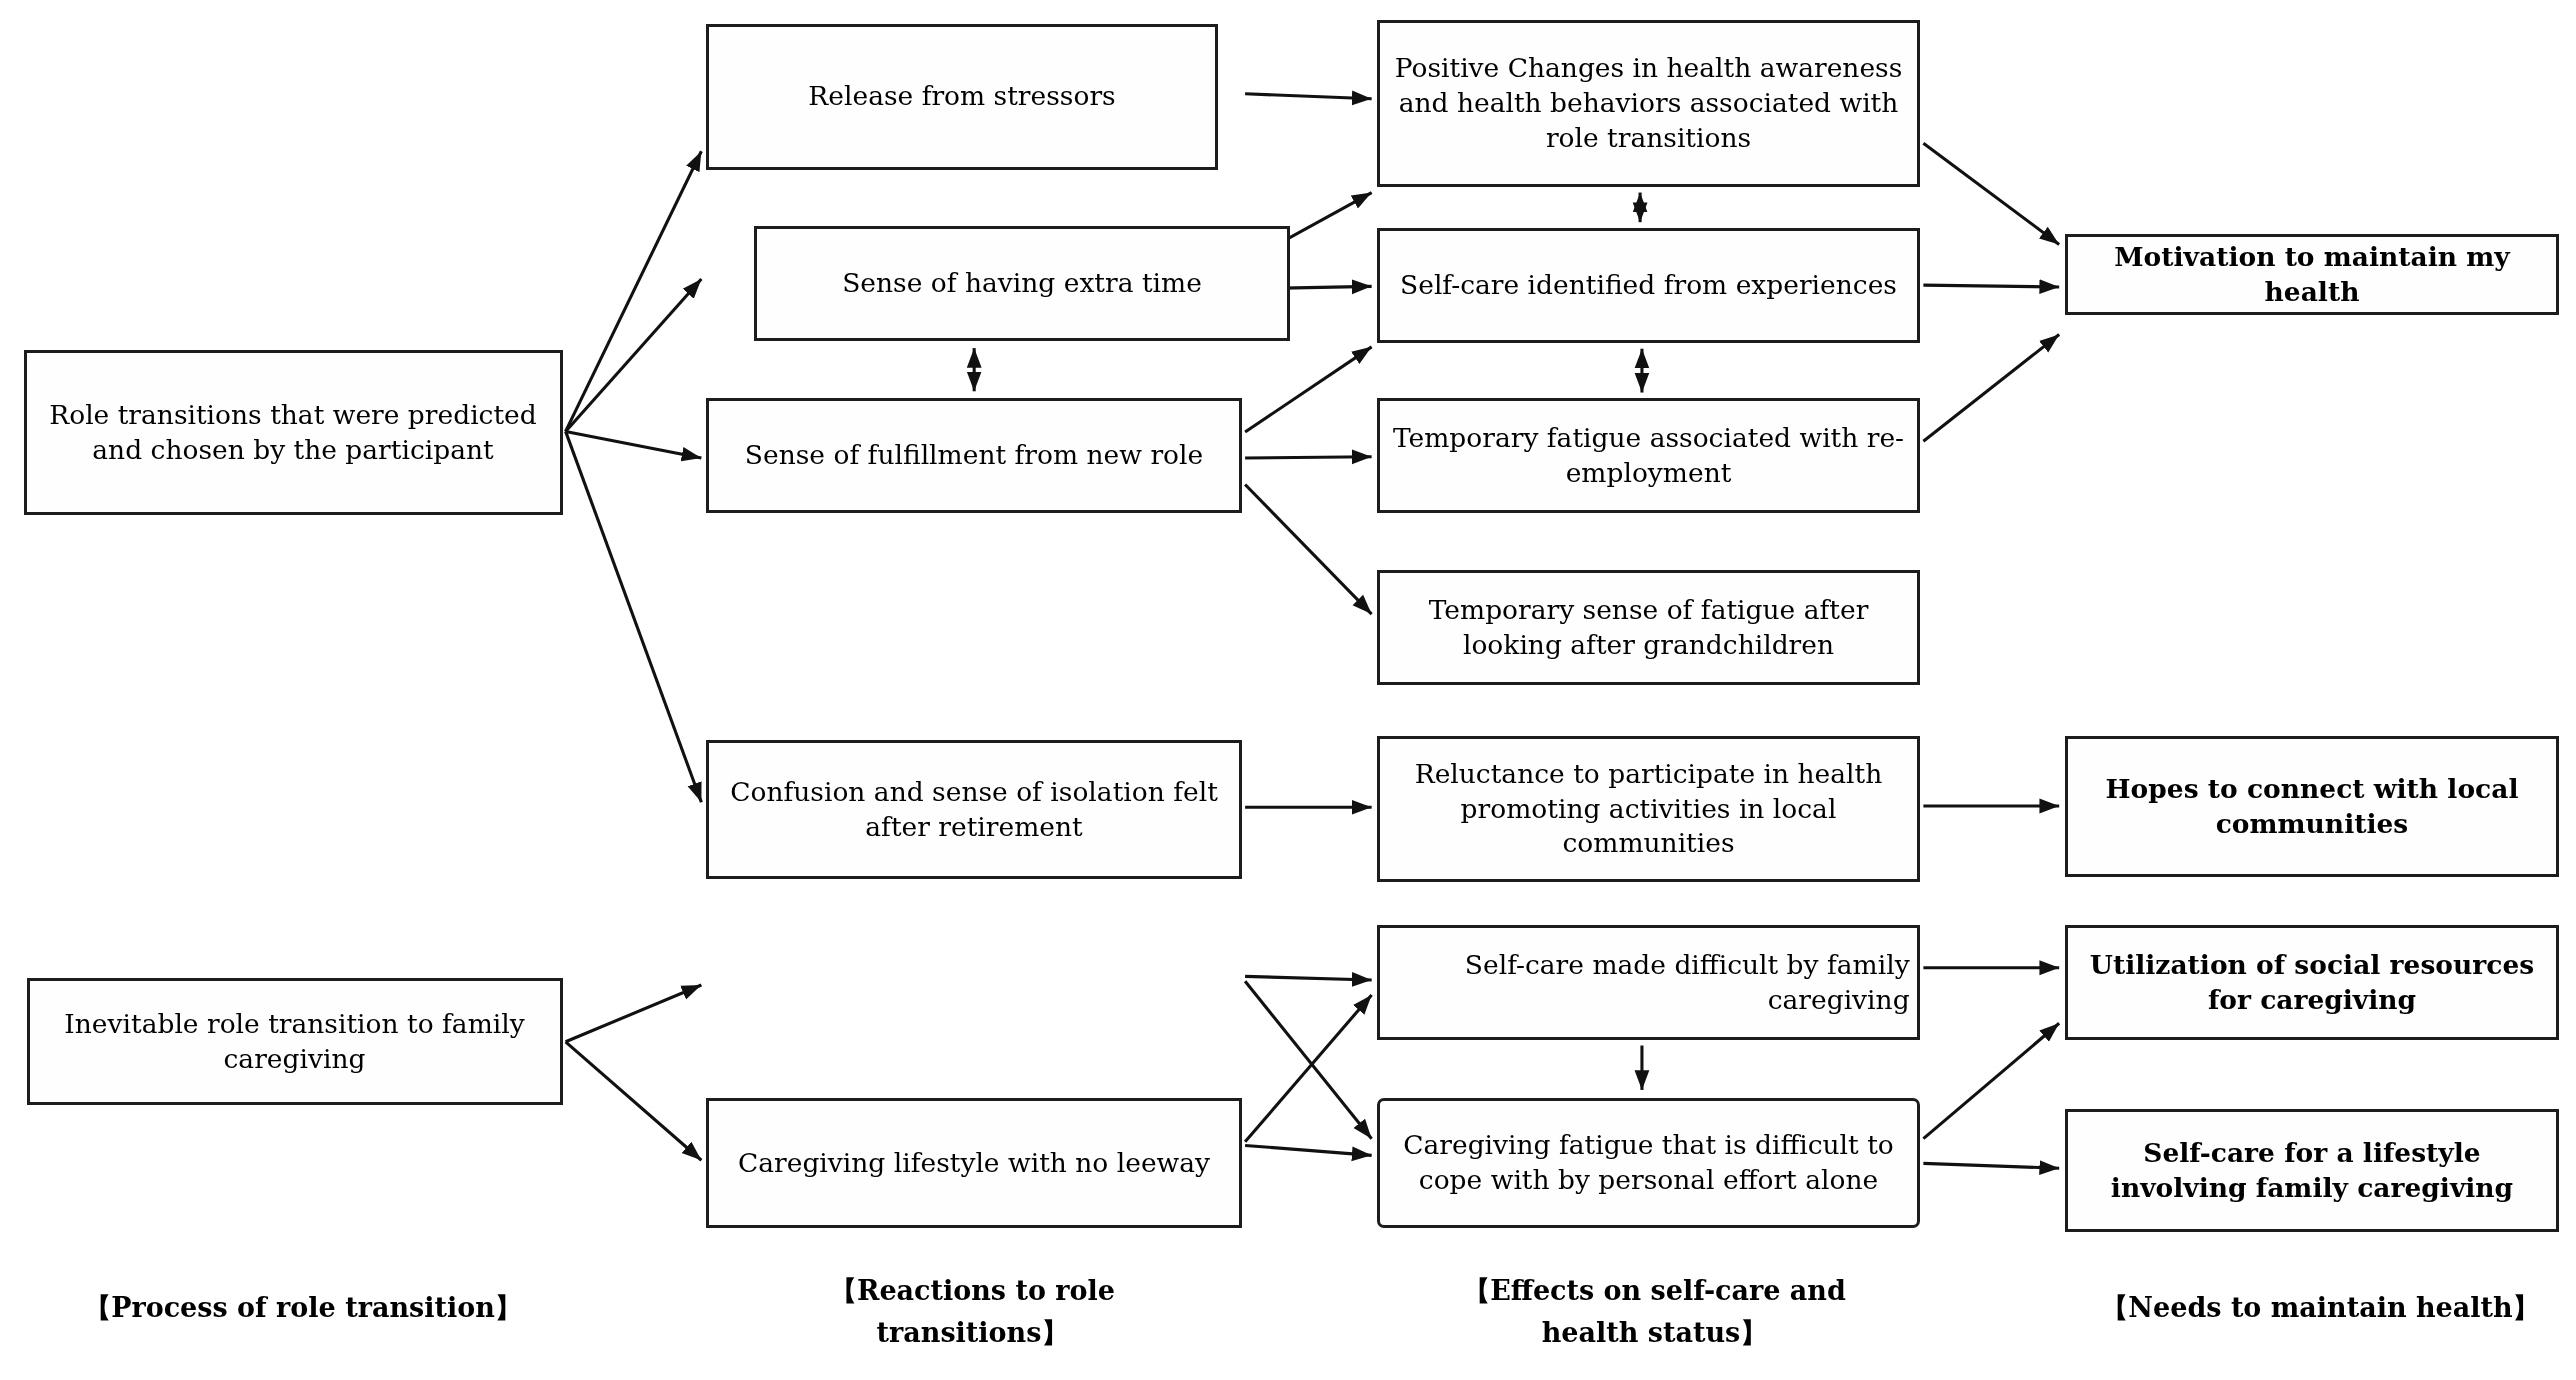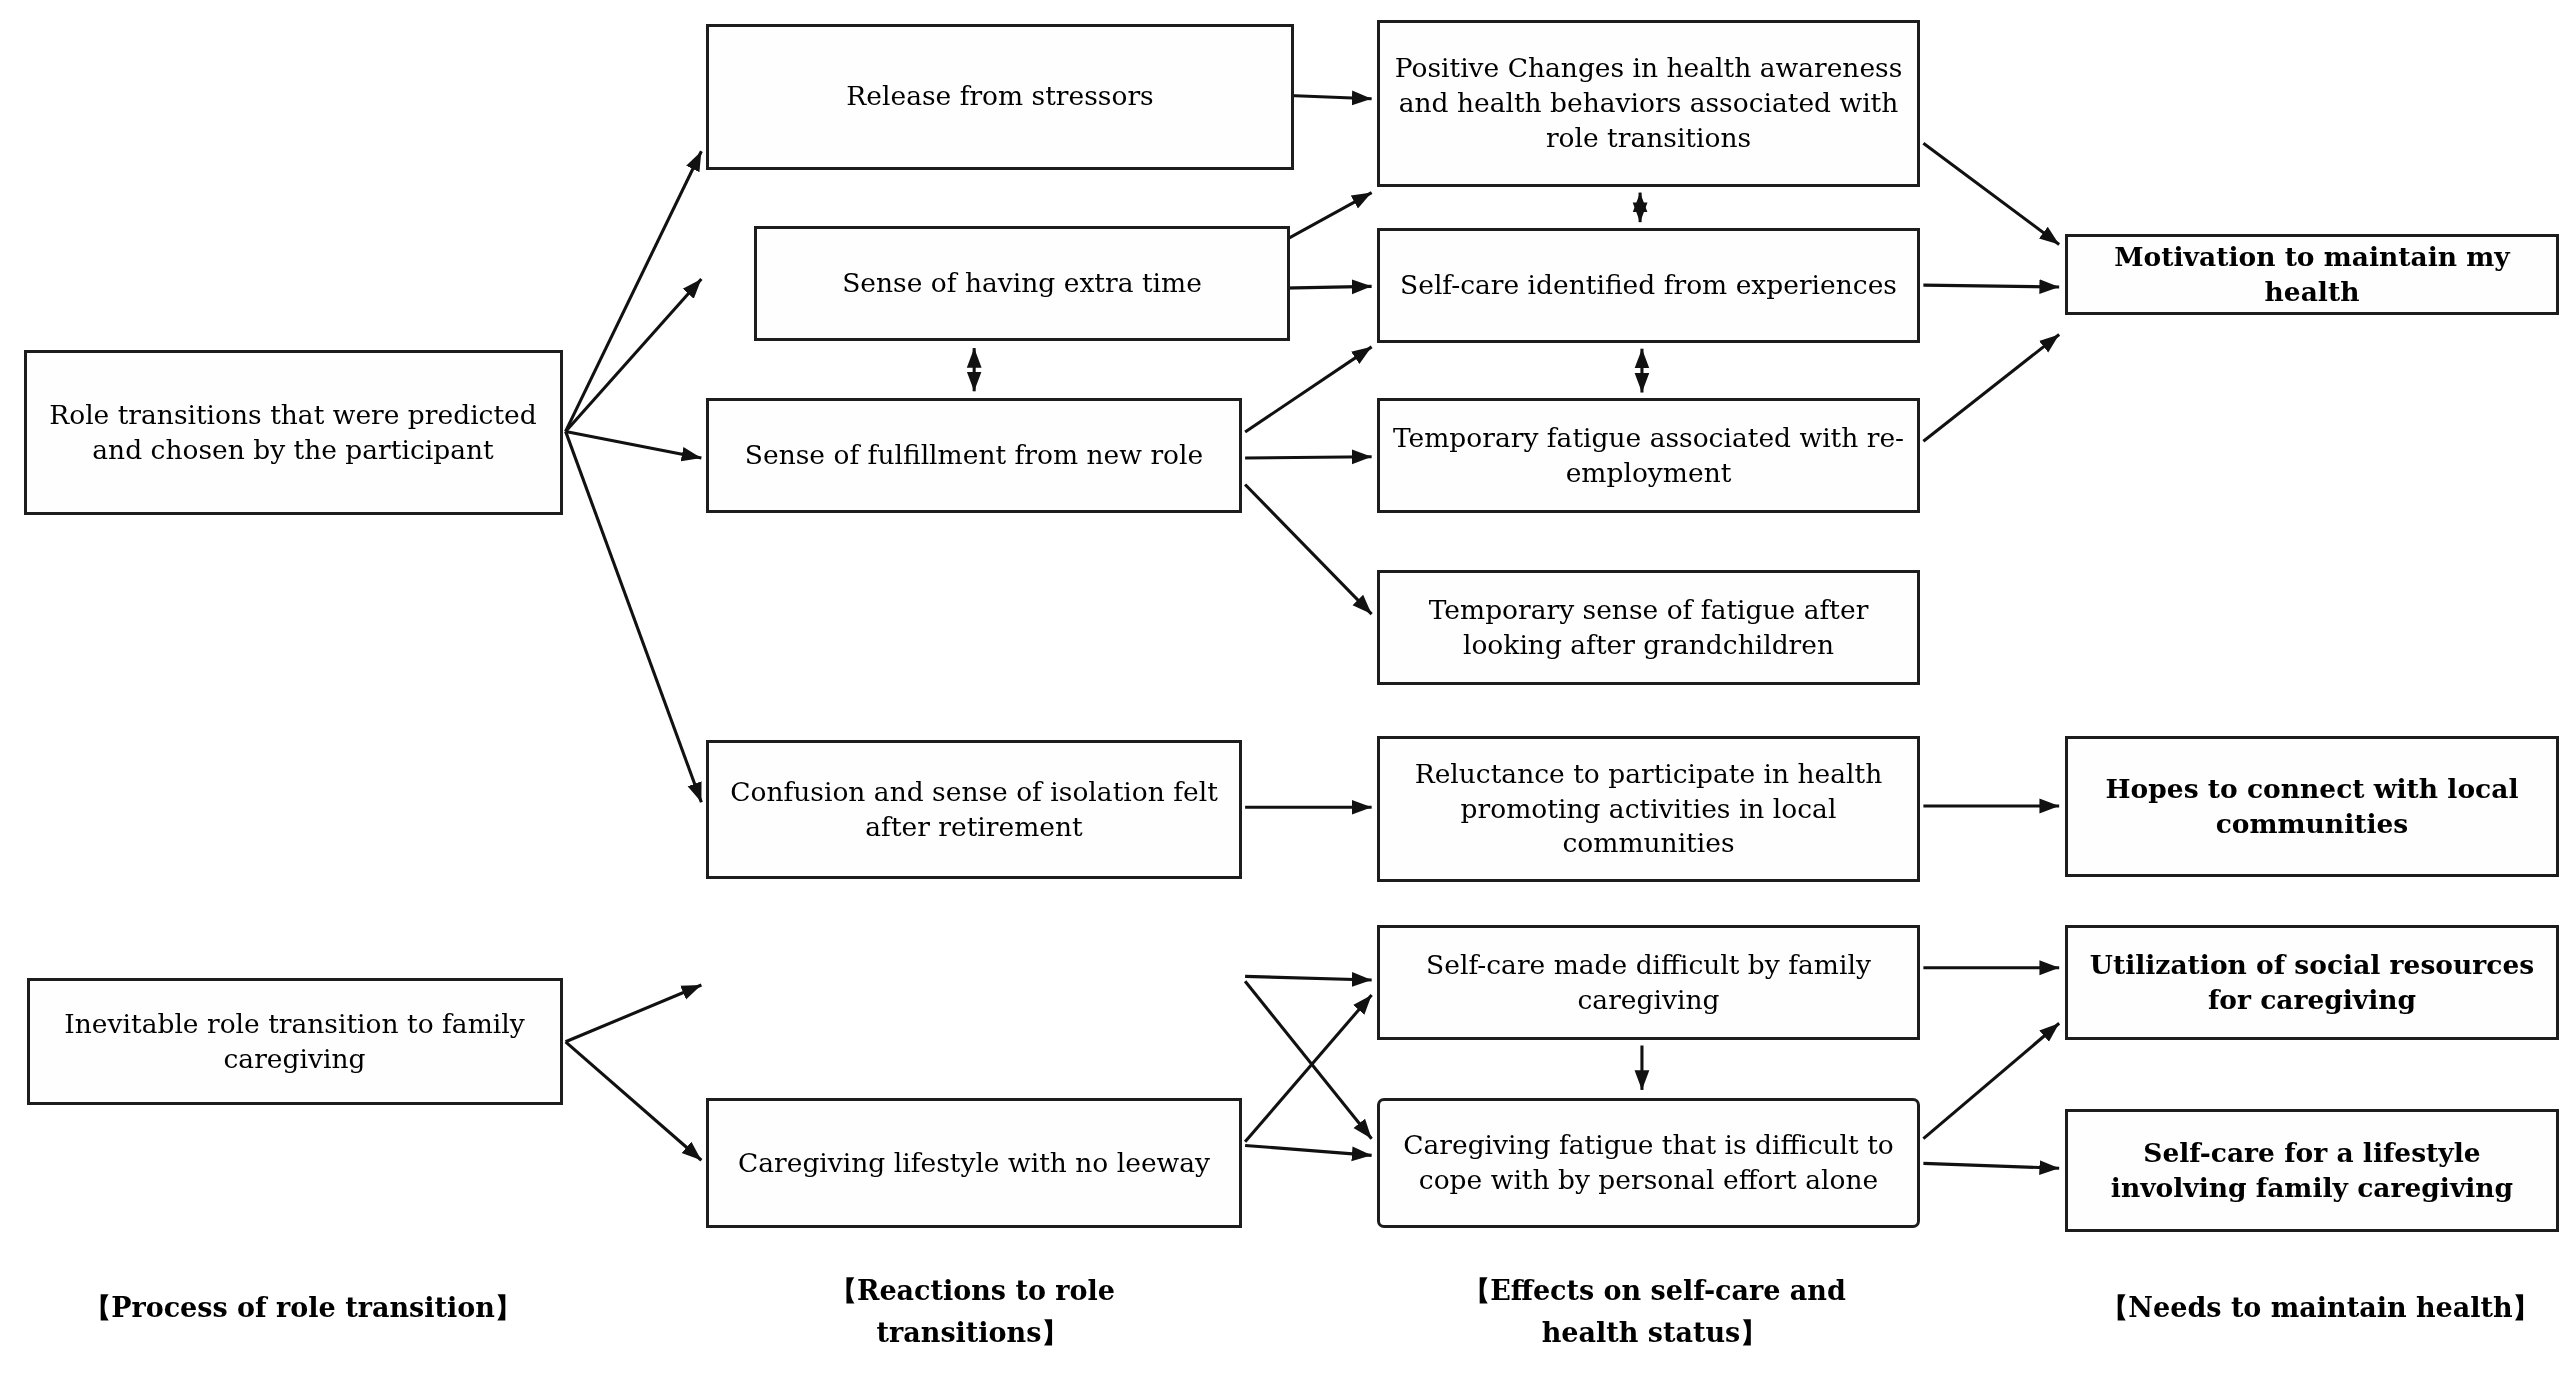--- a/index.html
+++ b/index.html
@@ -89,32 +89,32 @@
     <line x1="2660" y1="1694" x2="2660" y2="1766" marker-end="url(#ah)"></line>
 
     <line x1="3116" y1="1568" x2="3336" y2="1568" marker-end="url(#ah)"></line>
     <line x1="3116" y1="1845" x2="3336" y2="1658" marker-end="url(#ah)"></line>
     <line x1="3116" y1="1885" x2="3336" y2="1893" marker-end="url(#ah)"></line>
   </svg>
 
   <div class="box" style="left:23.5px; top:350px; width:539px; height:165px;">Role transitions that were predicted and chosen by the participant</div>
   <div class="box" style="left:26.5px; top:978px; width:536px; height:127px;">Inevitable role transition to family caregiving</div>
 
-  <div class="box" style="left:706px; top:23.5px; width:588px; height:146px;">Release from stressors</div>
+  <div class="box" style="left:706px; top:23.5px; width:512px; height:146px;">Release from stressors</div>
   <div class="box" style="left:706px; top:226px; width:536px; height:115px;margin-left:48px;">Sense of having extra time</div>
   <div class="box" style="left:706px; top:398px; width:536px; height:115px;">Sense of fulfillment from new role</div>
   <div class="box" style="left:706px; top:740px; width:536px; height:139px;">Confusion and sense of isolation felt after retirement</div>
   <div class="box" style="left:706px; top:1098px; width:536px; height:130px;">Caregiving lifestyle with no leeway</div>
 
   <div class="box" style="left:1377px; top:20.4px; width:543px; height:167px;">Positive Changes in health awareness and health behaviors associated with role transitions</div>
   <div class="box" style="left:1377px; top:228px; width:543px; height:115px;">Self-care identified from experiences</div>
   <div class="box" style="left:1377px; top:398px; width:543px; height:115px;">Temporary fatigue associated with re-employment</div>
   <div class="box" style="left:1377px; top:570px; width:543px; height:115px;">Temporary sense of fatigue after looking after grandchildren</div>
   <div class="box" style="left:1377px; top:736px; width:543px; height:146px;">Reluctance to participate in health promoting activities in local communities</div>
-  <div class="box" style="left:1377px; top:925px; width:543px; height:115px;">Self-care made difficult by family caregiving</div>
+  <div class="box" style="left:1377px; top:925px; width:543px; height:115px;text-align:right;">Self-care made difficult by family caregiving</div>
   <div class="box" style="left:1377px; top:1098px; width:543px; height:130px;border-radius:7px;">Caregiving fatigue that is difficult to cope with by personal effort alone</div>
 
   <div class="box bold" style="left:2065px; top:234px; width:494px; height:81px;">Motivation to maintain my health</div>
   <div class="box bold" style="left:2065px; top:736px; width:494px; height:141px;">Hopes to connect with local communities</div>
   <div class="box bold" style="left:2065px; top:925px; width:494px; height:115px;">Utilization of social resources for caregiving</div>
   <div class="box bold" style="left:2065px; top:1109px; width:494px; height:123px;">Self-care for a lifestyle involving family caregiving</div>
 
   <div class="col-label" style="left:25px; top:1287px; width:556px;">【Process of role transition】</div>
   <div class="col-label" style="left:775px; top:1270px; width:395px;">【Reactions to role transitions】</div>
   <div class="col-label" style="left:1414px; top:1270px; width:481px;">【Effects on self-care and health status】</div>

